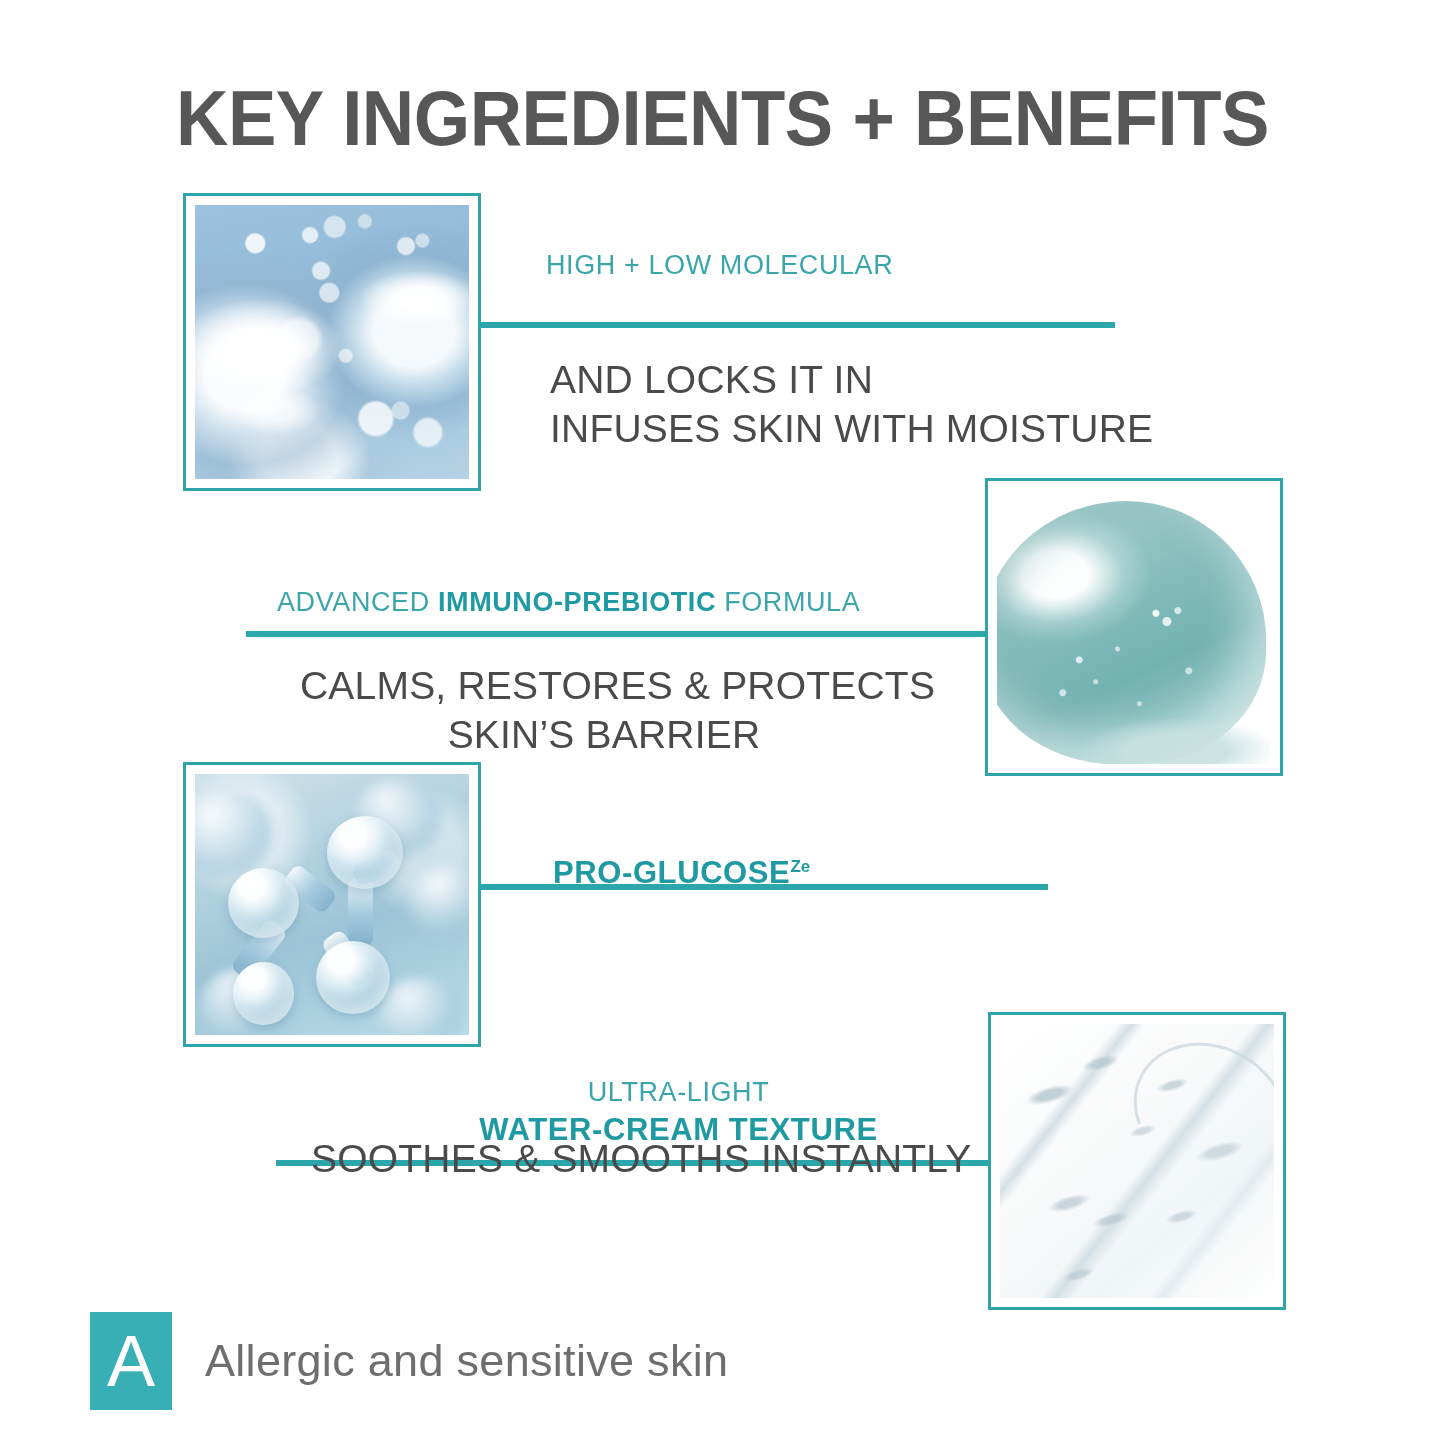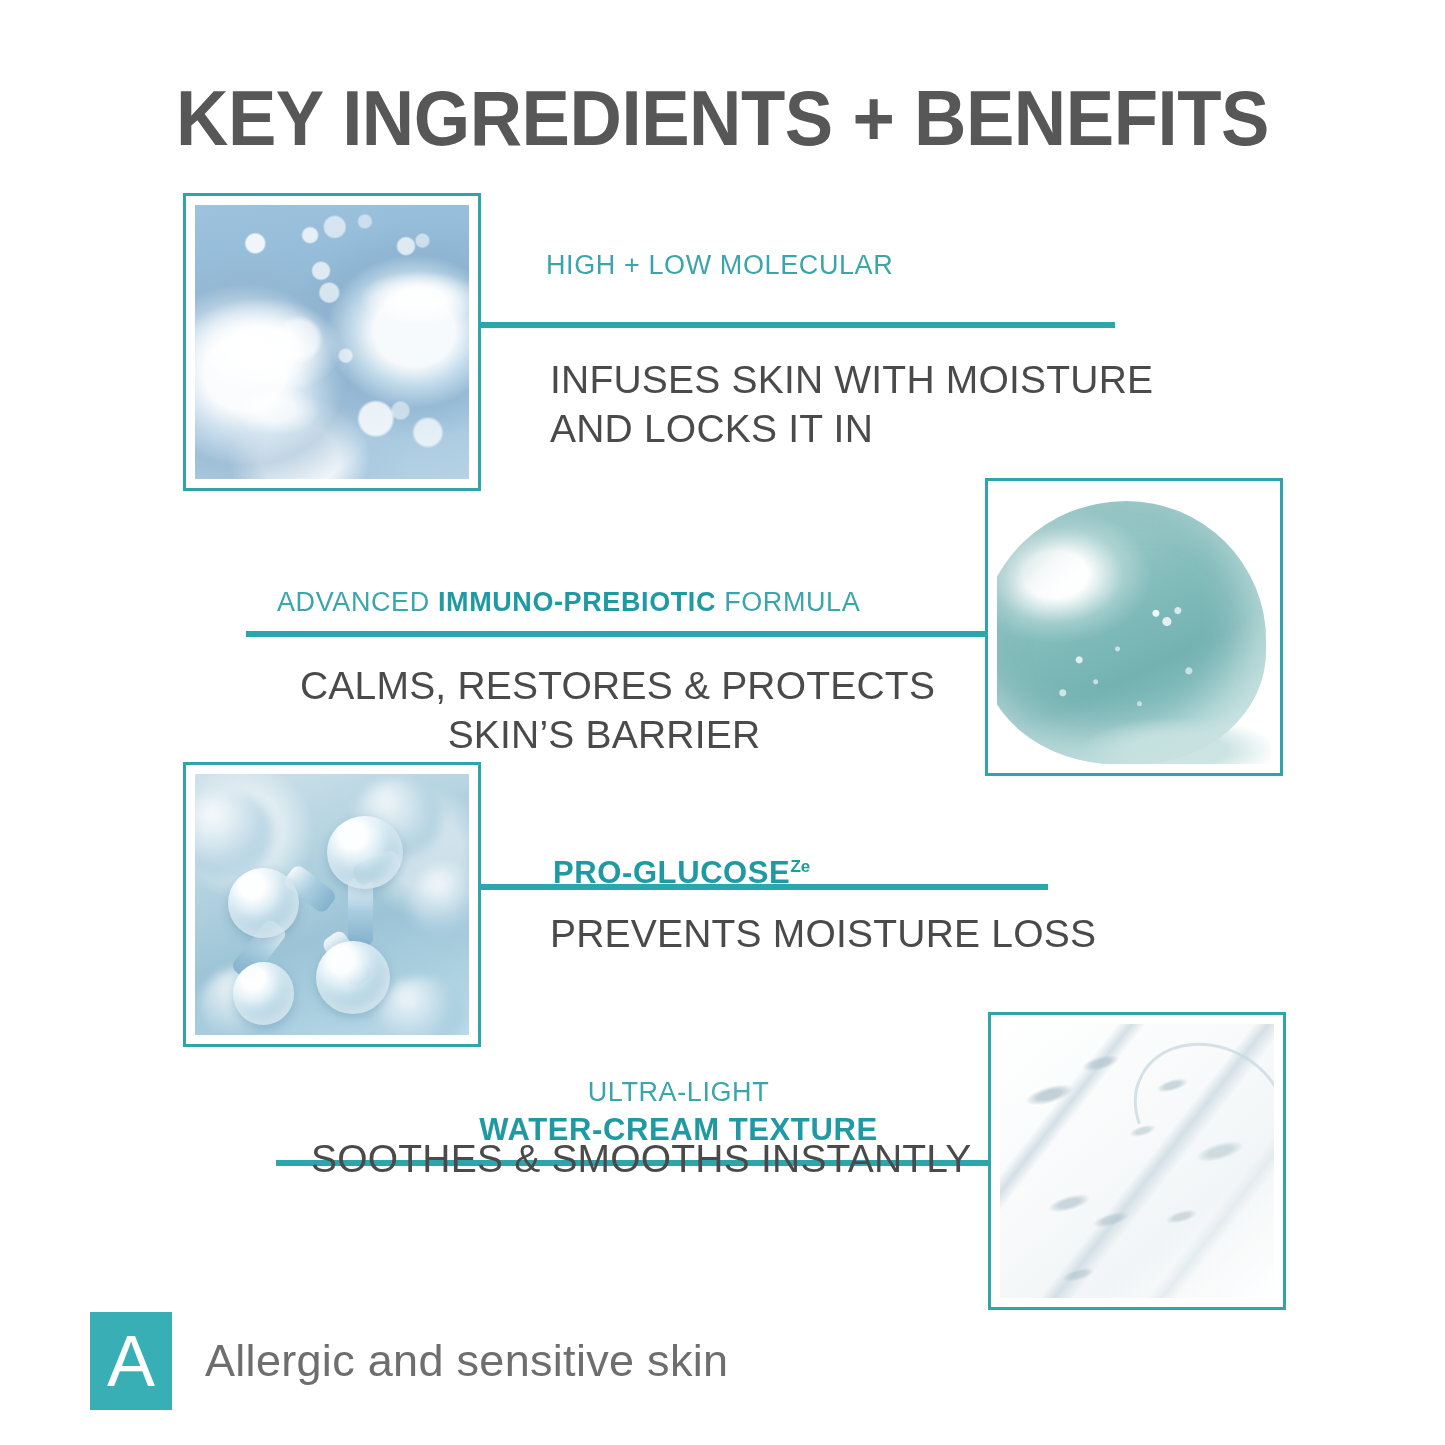--- a/index.html
+++ b/index.html
@@ -261,22 +261,22 @@
 
   <div class="page-title">KEY INGREDIENTS + BENEFITS</div>
 
   <div class="tile" style="left:183px; top:193px; width:298px; height:298px;">
     <div class="tile-inner img-bubbles"></div>
   </div>
   <div class="rule-h" style="left:478px; top:322px; width:637px;"></div>
 
   <div class="eyebrow align-left" style="left:546px; top:246px;">HIGH + LOW MOLECULAR</div>
   <div class="benefit align-left" style="left:550px; top:355px;">
+    <div>AND LOCKS IT IN</div>
     <div>INFUSES SKIN WITH MOISTURE</div>
-    <div>AND LOCKS IT IN</div>
   </div>
 
   <div class="tile" style="left:985px; top:478px; width:298px; height:298px;">
     <div class="tile-inner img-gel-dome"></div>
   </div>
   <div class="rule-h" style="left:246px; top:631px; width:742px;"></div>
 
   <div class="eyebrow align-left" style="left:277px; top:583px;">
     <span>ADVANCED </span><span class="bold">IMMUNO-PREBIOTIC</span><span> FORMULA</span>
   </div>
@@ -303,23 +303,20 @@
       <div class="atom" style="left:12%; top:36%; width:26%; height:27%;"></div>
       <div class="atom" style="left:44%; top:64%; width:27%; height:28%;"></div>
       <div class="atom" style="left:14%; top:72%; width:22%; height:24%;"></div>
     </div>
   </div>
   <div class="rule-h" style="left:478px; top:884px; width:570px;"></div>
 
   <div class="headline align-left" style="left:553px; top:847px;">
     <span>PRO-GLUCOSE</span><sup>Ze</sup>
   </div>
-  <div class="benefit align-left" style="left:550px; top:909px;">
-    <div>PREVENTS MOISTURE LOSS</div>
-  </div>
 
   <div class="tile" style="left:988px; top:1012px; width:298px; height:298px;">
     <div class="tile-inner img-clear-gel"></div>
   </div>
   <div class="rule-h" style="left:276px; top:1160px; width:714px;"></div>
 
   <div class="eyebrow align-right" style="left:430px; top:1073px; width:497px;">ULTRA-LIGHT</div>
   <div class="headline align-right" style="left:430px; top:1110px; width:497px;">
     <span>WATER-CREAM TEXTURE</span>
   </div>

